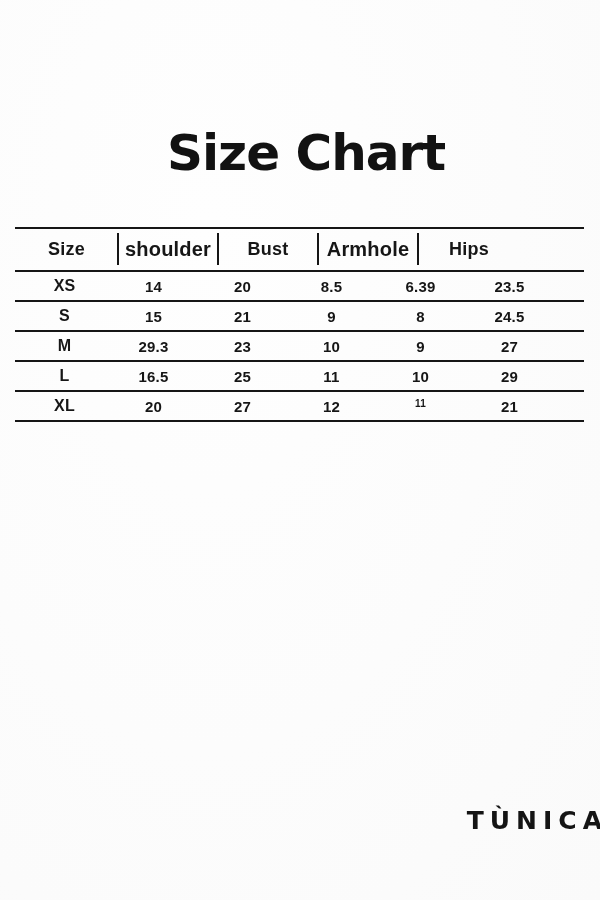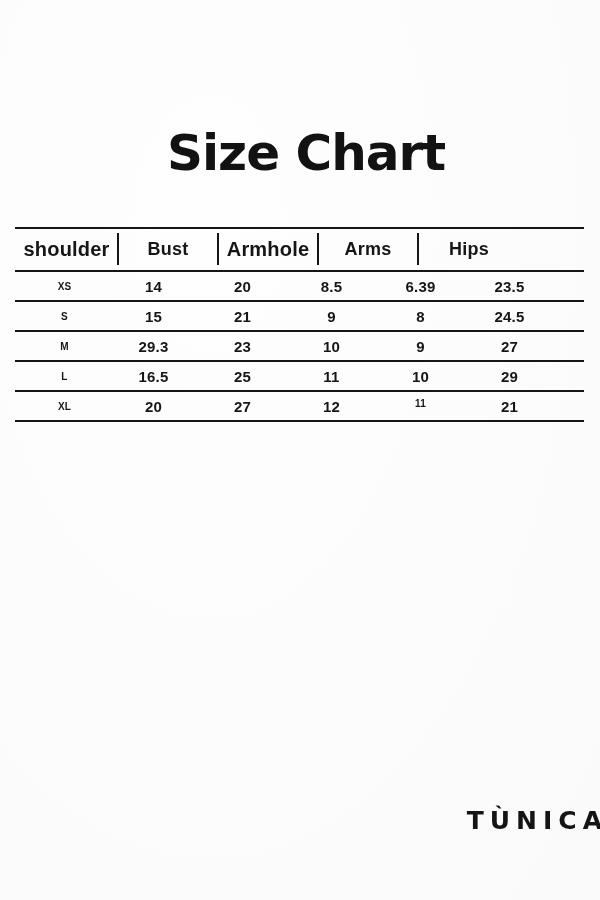--- a/index.html
+++ b/index.html
@@ -76,21 +76,21 @@
     padding: 0 30px 0 5px;
     align-items: center;
   }
   .cell {
     text-align: center;
     font-weight: bold;
     font-size: 15px;
     letter-spacing: 0.2px;
   }
   .cell.size-cell {
-    font-size: 10px;
+    font-size: 16px;
   }
   
   .trow:nth-child(5) .cell:nth-child(5) {
     font-size: 10px;
     position: relative;
     top: -3px;
   }
   .brand {
     position: absolute;
     top: 806px;
@@ -106,24 +106,24 @@
   }
 </style>
 </head>
 <body>
 
 <div class="page">
   <h1 class="title">Size Chart</h1>
 
   <div class="size-table">
     <div class="thead">
+        <div class="th">Size</div>
         <div class="th big">shoulder</div>
         <div class="th">Bust</div>
         <div class="th big">Armhole</div>
-        <div class="th">Arms</div>
         <div class="th">Hips</div>
       </div>
     <div class="tbody">
         <div class="trow">
           <div class="cell size-cell">XS</div>
           <div class="cell">14</div>
           <div class="cell">20</div>
           <div class="cell">8.5</div>
           <div class="cell">6.39</div>
           <div class="cell">23.5</div>

